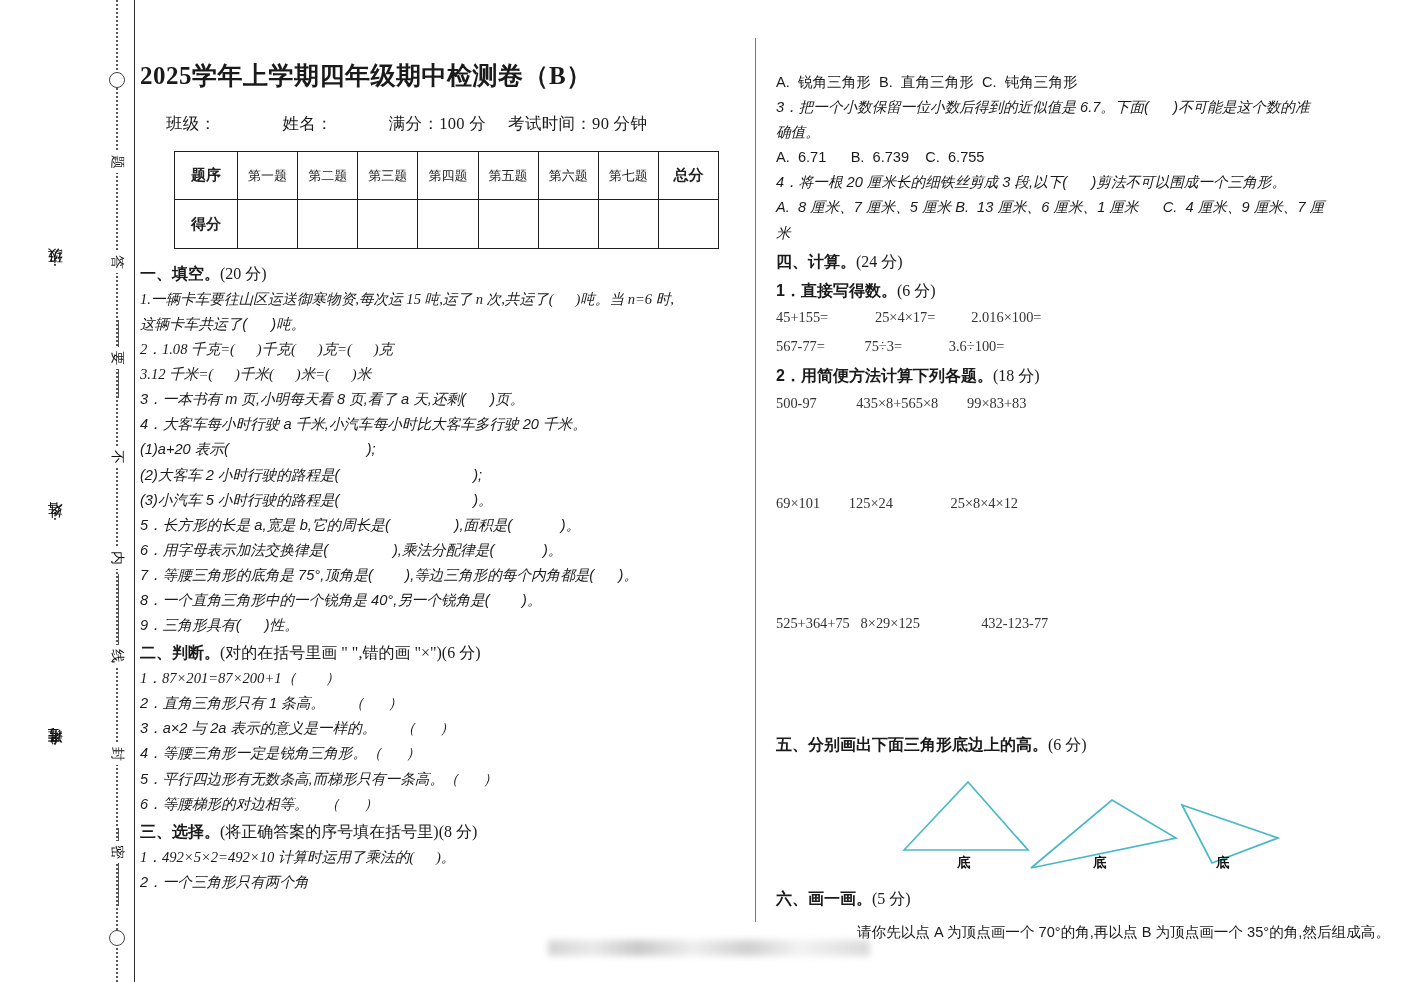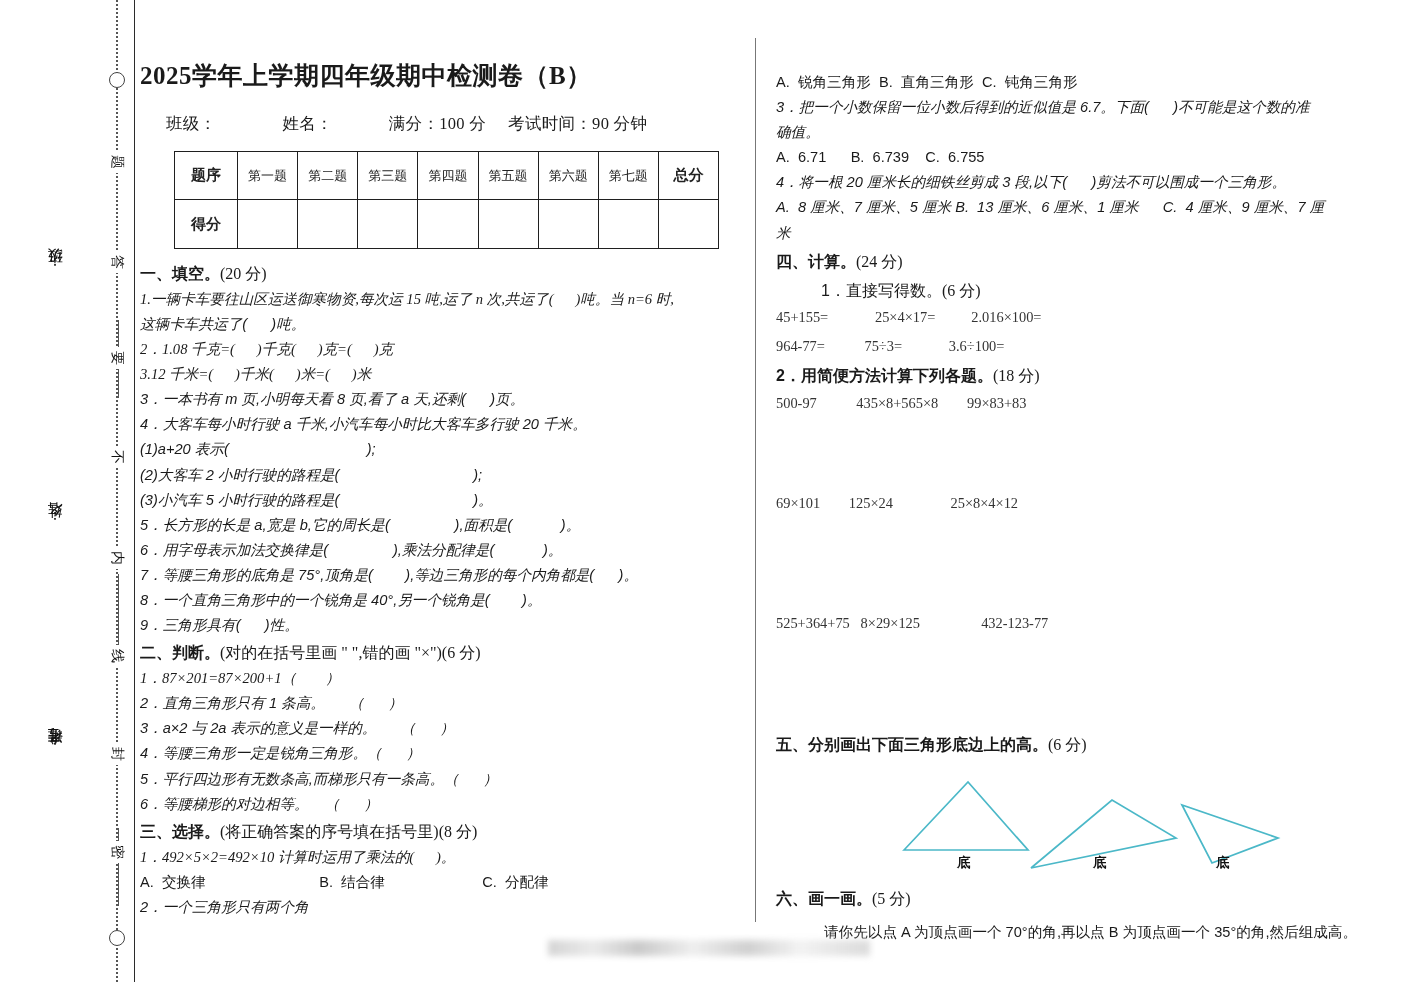--- a/index.html
+++ b/index.html
@@ -181,21 +181,21 @@
     font-family: "Liberation Sans", sans-serif;
     font-size: 13.5px;
     font-weight: 600;
     color: #111;
   }
 
   .draw-prompt {
     font-family: "Liberation Sans", sans-serif;
     font-size: 14.6px;
     line-height: 1.75;
-    text-align: left;
+    text-align: right;
     padding: 0 26px 0 48px;
   }
 
   
   .blur-bar {
     position: absolute;
     left: 548px; top: 940px;
     width: 322px; height: 16px;
     background: linear-gradient(90deg,
       rgba(205,205,205,.85) 0%,
@@ -302,42 +302,41 @@
       <div class="q ser">1．87×201=87×200+1（        ）</div>
       <div class="q">2．直角三角形只有 1 条高。      （      ）</div>
       <div class="q">3．a×2 与 2a 表示的意义是一样的。      （      ）</div>
       <div class="q">4．等腰三角形一定是锐角三角形。（      ）</div>
       <div class="q">5．平行四边形有无数条高,而梯形只有一条高。（      ）</div>
       <div class="q">6．等腰梯形的对边相等。    （      ）</div>
 
       <div class="sec-head" style="margin-top:2px;"><span>三、选择。</span><span class="pts">(将正确答案的序号填在括号里)(8 分)</span></div>
 
       <div class="q ser">1．492×5×2=492×10 计算时运用了乘法的(      )。</div>
-      <div class="opts">A.  交换律                            B.  结合律                        C.  分配律</div>
       <div class="q">2．一个三角形只有两个角</div>
     </div>
   </div>
 
   <div class="col-right">
     <div class="qbody rc-top">
 
       <div class="opts">A.  锐角三角形  B.  直角三角形  C.  钝角三角形</div>
       <div class="q">3．把一个小数保留一位小数后得到的近似值是 6.7。下面(      )不可能是这个数的准</div>
       <div class="q">确值。</div>
       <div class="opts">A.  6.71      B.  6.739    C.  6.755</div>
       <div class="q">4．将一根 20 厘米长的细铁丝剪成 3 段,以下(      )剪法不可以围成一个三角形。</div>
       <div class="q">A.  8 厘米、7 厘米、5 厘米 B.  13 厘米、6 厘米、1 厘米      C.  4 厘米、9 厘米、7 厘</div>
       <div class="q">米</div>
 
       <div class="sec-head"><span>四、计算。</span><span class="pts">(24 分)</span></div>
 
-      <div class="sec-head" style="font-weight:normal;"><span style="font-weight:normal;margin-left:45px;">1．直接写得数。</span><span class="pts">(6 分)</span></div>
+      <div class="sec-head" style="font-weight:normal;"><span style="font-weight:bold;">1．直接写得数。</span><span class="pts">(6 分)</span></div>
 
       <div class="calc-row">45+155=             25×4×17=          2.016×100=</div>
-      <div class="calc-row">964-77=           75÷3=             3.6÷100=</div>
+      <div class="calc-row">567-77=           75÷3=             3.6÷100=</div>
 
       <div class="sec-head" style="font-weight:normal;"><span style="font-weight:bold;">2．用简便方法计算下列各题。</span><span class="pts">(18 分)</span></div>
 
       <div class="calc-row">500-97           435×8+565×8        99×83+83</div>
       <div class="calc-gap-sm"></div>
       <div class="calc-row">69×101        125×24                25×8×4×12</div>
       <div class="calc-gap-lg"></div>
       <div class="calc-row">525+364+75   8×29×125                 432-123-77</div>
       <div class="calc-gap-lg"></div>
 

